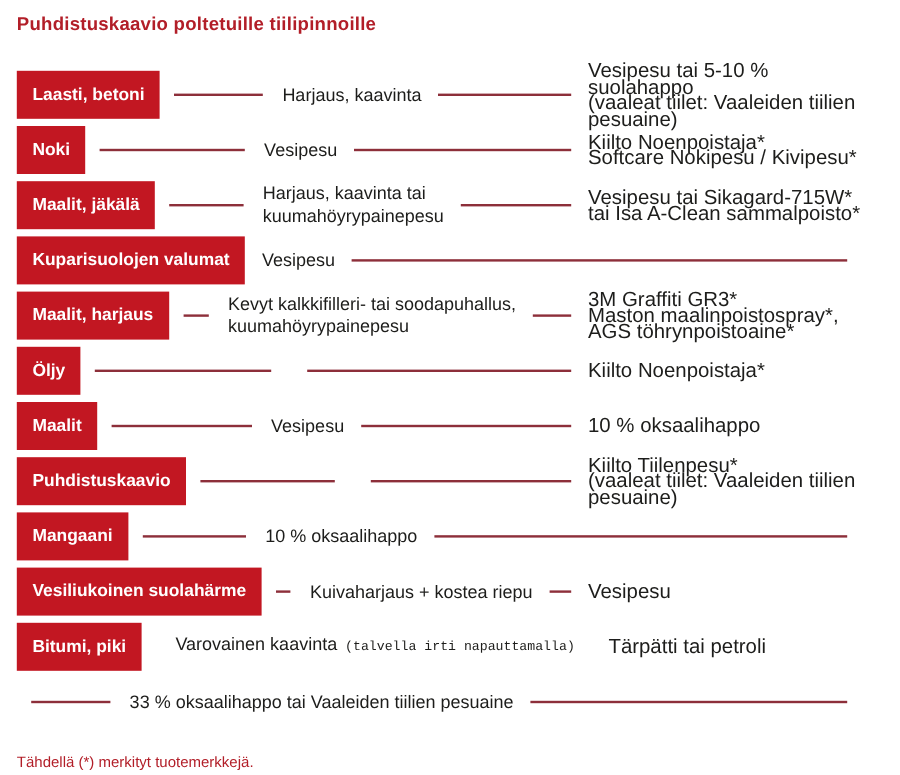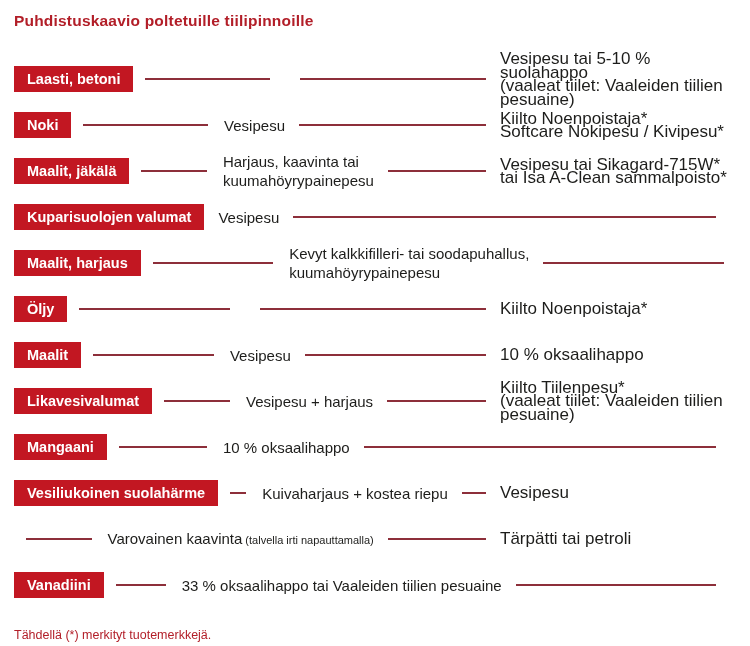--- a/index.html
+++ b/index.html
@@ -6,44 +6,44 @@
     --box-red:#c21722;
     --heading-red:#b21e28;
     --line-maroon:#8d2f3a;
     --body-text:#1d1d1b;
   }
   html,body{margin:0;padding:0;}
   body{
     width:750px;height:646px;background:#ffffff;overflow:hidden;
     font-family:"Liberation Sans", sans-serif;color:var(--body-text);
   }
-  .page{padding:12px 12px 0 14px;box-sizing:border-box;width:750px;}
+  .page{padding:12px 22px 0 14px;box-sizing:border-box;width:750px;}
   .title{
     color:var(--heading-red);font-size:15.5px;font-weight:bold;
     margin:0 0 34px 0;letter-spacing:0.2px;
   }
   .rows{display:block;}
   .row{
     display:flex;align-items:center;height:30px;margin-bottom:16px;
   }
   .box{
     background:var(--box-red);color:#ffffff;font-weight:bold;
     font-size:14.5px;padding:6px 13px;white-space:nowrap;
-    display:flex;align-items:center;box-sizing:border-box;height:26px;
+    display:flex;align-items:center;box-sizing:border-box;height:40px;
     flex:0 0 auto;
   }
   .line{
     height:2px;background:var(--line-maroon);align-self:center;
   }
   .line.lead{flex:0.8;margin:0 16px 0 12px;}
   .line.trail{flex:1.2;margin:0 14px;}
   .method{
     font-size:15px;line-height:19px;white-space:nowrap;flex:0 0 auto;
   }
-  .method .note{font-size:11px;}
+  .method .note{font-size:11px;font-family:Liberation Mono, monospace;}
   .product{
     flex:0 0 238px;width:238px;font-size:17px;line-height:13.5px;
   }
   
   .row.no-product .line.lead{flex:0.25;}
   .row.no-product .line.trail{flex:1;margin-right:22px;}
   .row.no-lead .method{margin-left:14px;}
   .footer{
     color:var(--heading-red);font-size:12.5px;margin-top:28px;
   }
@@ -51,20 +51,21 @@
 </head>
 <body>
 
 <div class="page">
   <h1 class="title">Puhdistuskaavio poltetuille tiilipinnoille</h1>
 
   <div class="rows">
   <div class="row">
     <div class="box">Laasti, betoni</div>
     <div class="line lead"></div>
+    <div class="method">Harjaus, kaavinta</div>
     <div class="line trail"></div>
     <div class="product">Vesipesu tai 5-10 % suolahappo<br>(vaaleat tiilet: Vaaleiden tiilien pesuaine)</div>
   </div>
 
   <div class="row">
     <div class="box">Noki</div>
     <div class="line lead"></div>
     <div class="method">Vesipesu</div>
     <div class="line trail"></div>
     <div class="product">Kiilto Noenpoistaja*<br>Softcare Nokipesu / Kivipesu*</div>
@@ -84,41 +85,41 @@
     <div class="method">Vesipesu</div>
     <div class="line trail"></div>
 
   </div>
 
   <div class="row">
     <div class="box">Maalit, harjaus</div>
     <div class="line lead"></div>
     <div class="method">Kevyt kalkkifilleri- tai soodapuhallus,<br>kuumahöyrypainepesu</div>
     <div class="line trail"></div>
+    <div class="product">3M Graffiti GR3*<br>Maston maalinpoistospray*,<br>AGS töhrynpoistoaine*</div>
   </div>
 
   <div class="row">
     <div class="box">Öljy</div>
     <div class="line lead"></div>
     <div class="line trail"></div>
     <div class="product">Kiilto Noenpoistaja*</div>
   </div>
 
   <div class="row">
     <div class="box">Maalit</div>
     <div class="line lead"></div>
     <div class="method">Vesipesu</div>
     <div class="line trail"></div>
     <div class="product">10 % oksaalihappo</div>
   </div>
 
   <div class="row">
-    <div class="box">Likavesivalumat</div>
+    <div class="box">Puhdistuskaavio</div>
     <div class="line lead"></div>
-    <div class="method">Vesipesu + harjaus</div>
     <div class="line trail"></div>
     <div class="product">Kiilto Tiilenpesu*<br>(vaaleat tiilet: Vaaleiden tiilien pesuaine)</div>
   </div>
 
   <div class="row no-product">
     <div class="box">Mangaani</div>
     <div class="line lead"></div>
     <div class="method">10 % oksaalihappo</div>
     <div class="line trail"></div>
 
@@ -126,28 +127,28 @@
 
   <div class="row">
     <div class="box">Vesiliukoinen suolahärme</div>
     <div class="line lead"></div>
     <div class="method">Kuivaharjaus + kostea riepu</div>
     <div class="line trail"></div>
     <div class="product">Vesipesu</div>
   </div>
 
   <div class="row">
+    <div class="box">Bitumi, piki</div>
     <div class="line lead"></div>
     <div class="method">Varovainen kaavinta<span class="note"> (talvella irti napauttamalla)</span></div>
     <div class="line trail"></div>
     <div class="product">Tärpätti tai petroli</div>
   </div>
 
   <div class="row no-product">
-    <div class="box">Vanadiini</div>
     <div class="line lead"></div>
     <div class="method">33 % oksaalihappo tai Vaaleiden tiilien pesuaine</div>
     <div class="line trail"></div>
 
   </div>
 </div>
 
   <div class="footer">Tähdellä (*) merkityt tuotemerkkejä.</div>
 </div>
 

